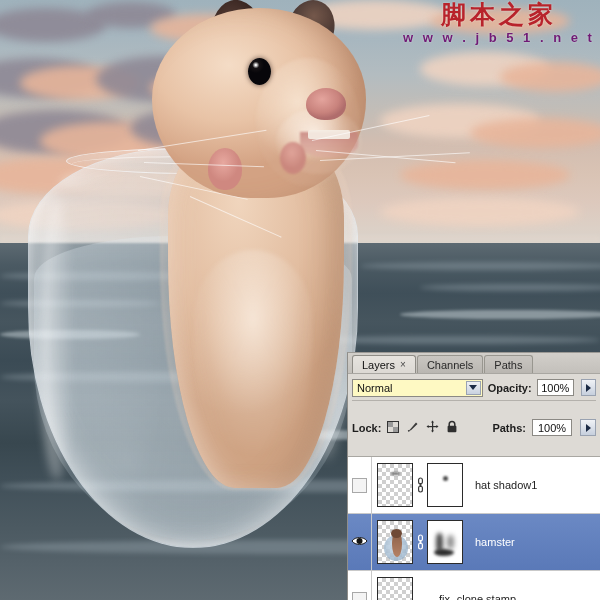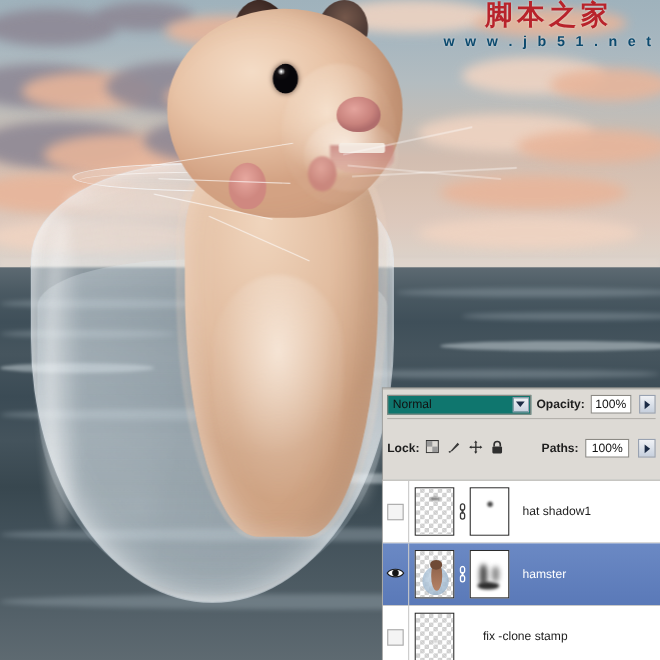--- a/index.html
+++ b/index.html
@@ -199,21 +199,21 @@
   }
   .wm-top .cn {
     font-size: 25px; font-weight: bold; color: #b8232b;
     letter-spacing: 4px; text-shadow: 0 0 2px rgba(255,255,255,.55);
   }
   .wm-top .ghost {
     position: absolute; left: 0; top: 10px; width: 202px;
     font-size: 11px; color: rgba(120,120,125,.55); letter-spacing: 2px;
   }
   .wm-top .url {
-    margin-top: 4px; font-size: 13px; font-weight: bold; color: #0c4a6e;
+    margin-top: 4px; font-size: 13px; font-weight: bold; color: #701a75;
     letter-spacing: 3px; text-shadow: 0 0 2px rgba(255,255,255,.5);
   }
   .wm-bot {
     position: absolute; left: 452px; top: 552px; width: 148px; height: 46px;
     pointer-events: none;
   }
   .wm-bot .row { display: flex; align-items: center; gap: 3px; }
   .wm-bot .glyph {
     font-size: 20px; font-weight: bold; color: #ffffff;
     text-shadow: 0 0 2px rgba(90,110,150,.8);
@@ -254,21 +254,21 @@
   .tab .x { font-size: 10px; color: #4b4b4b; }
   .panel-body {
     background: #dddad5; border-top: 1px solid #a9a7a2;
     padding: 3px 4px 0 4px;
   }
   .row-mode {
     display: flex; align-items: center; gap: 5px; height: 21px;
   }
   .blend-select {
     position: relative; width: 140px; height: 18px;
-    background: #0f766e; border: 1px solid #8b8984;
+    background: #fef9c3; border: 1px solid #8b8984;
     display: flex; align-items: center; padding-left: 4px;
     font-size: 11px; color: #111;
   }
   .blend-select .arrowbtn {
     position: absolute; right: 1px; top: 1px; width: 15px; height: 14px;
     background: linear-gradient(180deg, #eef0f4, #c9d2e0);
     border: 1px solid #9aa3b2; display: flex; align-items: center; justify-content: center;
   }
   .caret-dn {
     width: 0; height: 0; border-left: 4px solid transparent;
@@ -426,20 +426,32 @@
       <div class="row">
         <span class="glyph">字典</span>
         <span class="tagbox">教程网</span>
       </div>
       <div class="url2">jiaocheng.chazidian.com</div>
     </div>
   </div>
 
   <div class="panel">
 
+    <div class="tabstrip">
+      <div class="tab active">
+        <span>Layers</span>
+        <span class="x">×</span>
+      </div>
+      <div class="tab">
+        <span>Channels</span>
+      </div>
+      <div class="tab">
+        <span>Paths</span>
+      </div>
+    </div>
 
     <div class="panel-body">
 
       <div class="row-mode">
         <div class="blend-select">
           <span>Normal</span>
           <span class="arrowbtn">
             <span class="caret-dn"></span>
           </span>
         </div>

